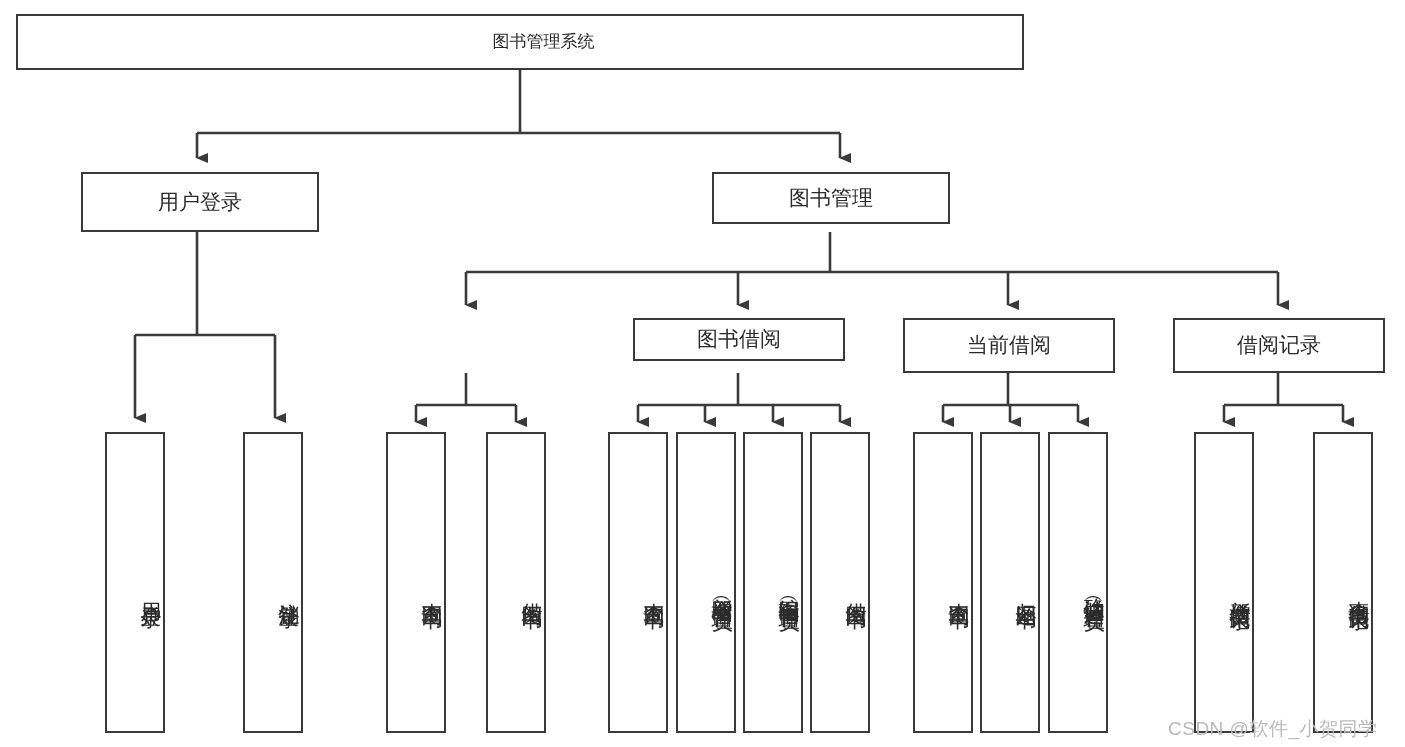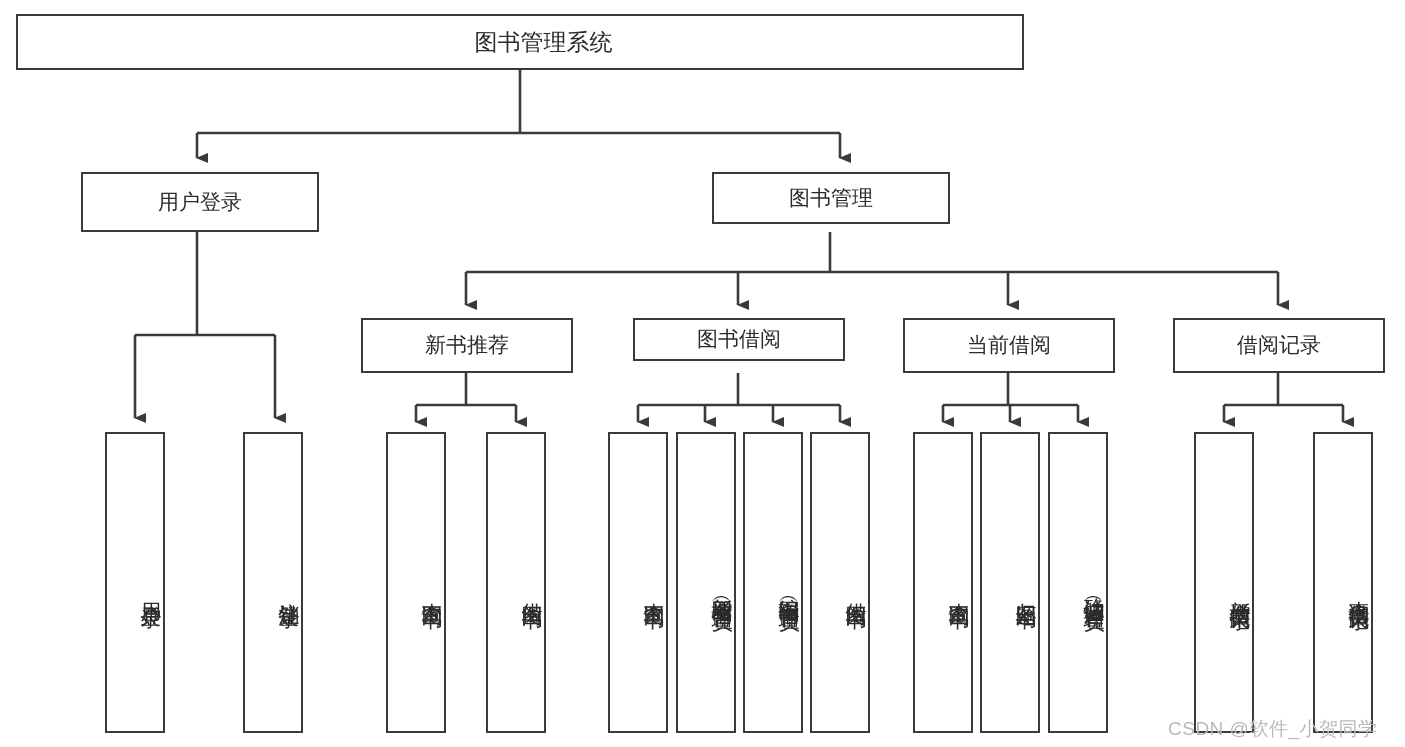--- a/index.html
+++ b/index.html
@@ -34,21 +34,21 @@
     display: flex;
     align-items: center;
     justify-content: center;
     text-align: center;
     line-height: 1.15;
   }
   .node.horiz {
     font-size: 21px;
   }
   .node.root {
-    font-size: 23px;
+    font-size: 17px;
     padding-left: 47px;
   }
   .node.leaf {
     font-size: 21px;
     writing-mode: vertical-rl;
     text-orientation: upright;
     letter-spacing: 2px;
     align-items: flex-start;
     justify-content: center;
     padding-top: 14px;
@@ -127,23 +127,20 @@
   </div>
 
   <div class="node horiz" style="left:81px; top:172px; width:238px; height:60px;">
     <span>用户登录</span>
   </div>
 
   <div class="node horiz" style="left:712px; top:172px; width:238px; height:52px;">
     <span>图书管理</span>
   </div>
 
-  <div class="node horiz" style="left:361px; top:318px; width:212px; height:55px;">
-    <span>新书推荐</span>
-  </div>
 
   <div class="node horiz" style="left:633px; top:318px; width:212px; height:43px;">
     <span>图书借阅</span>
   </div>
 
   <div class="node horiz" style="left:1173px; top:318px; width:212px; height:55px;">
     <span>借阅记录</span>
   </div>
 
   <div class="node horiz" style="left:903px; top:318px; width:212px; height:55px;">

